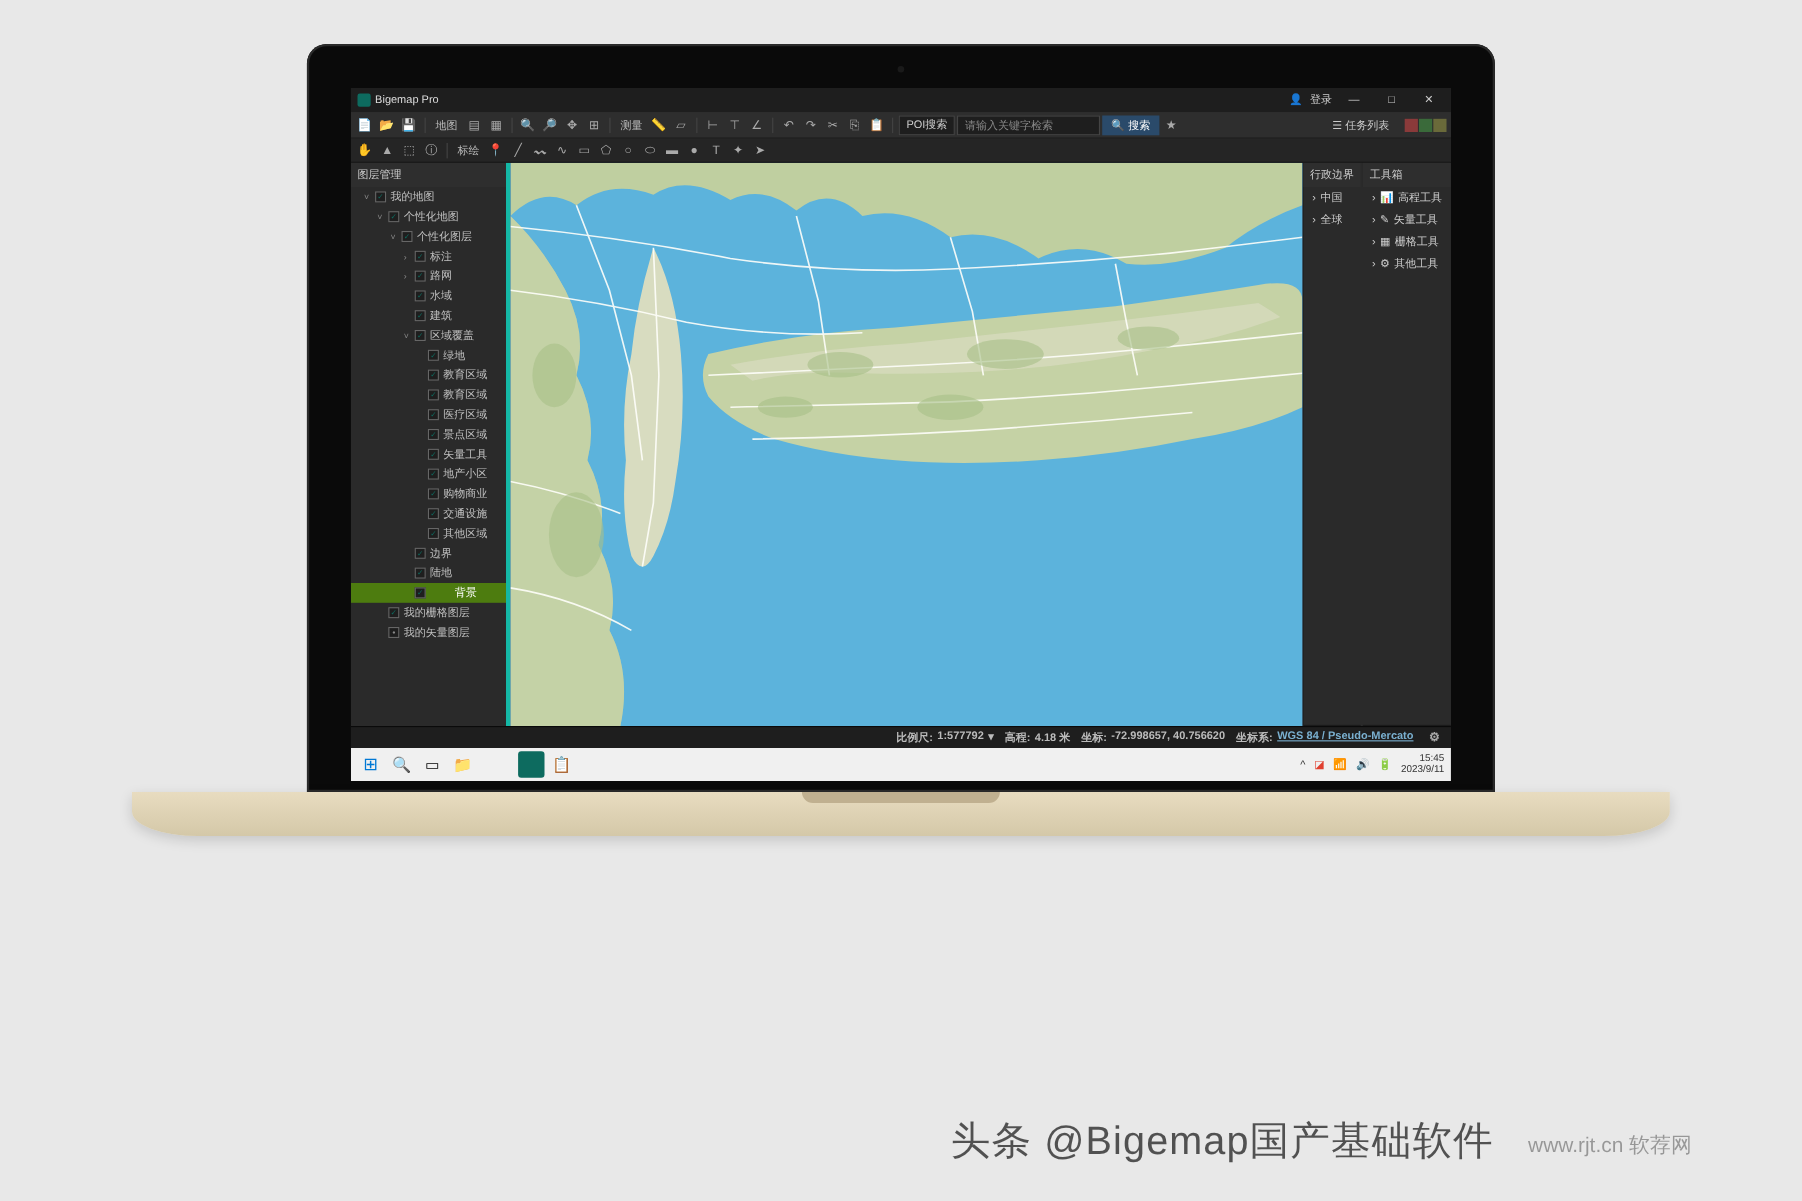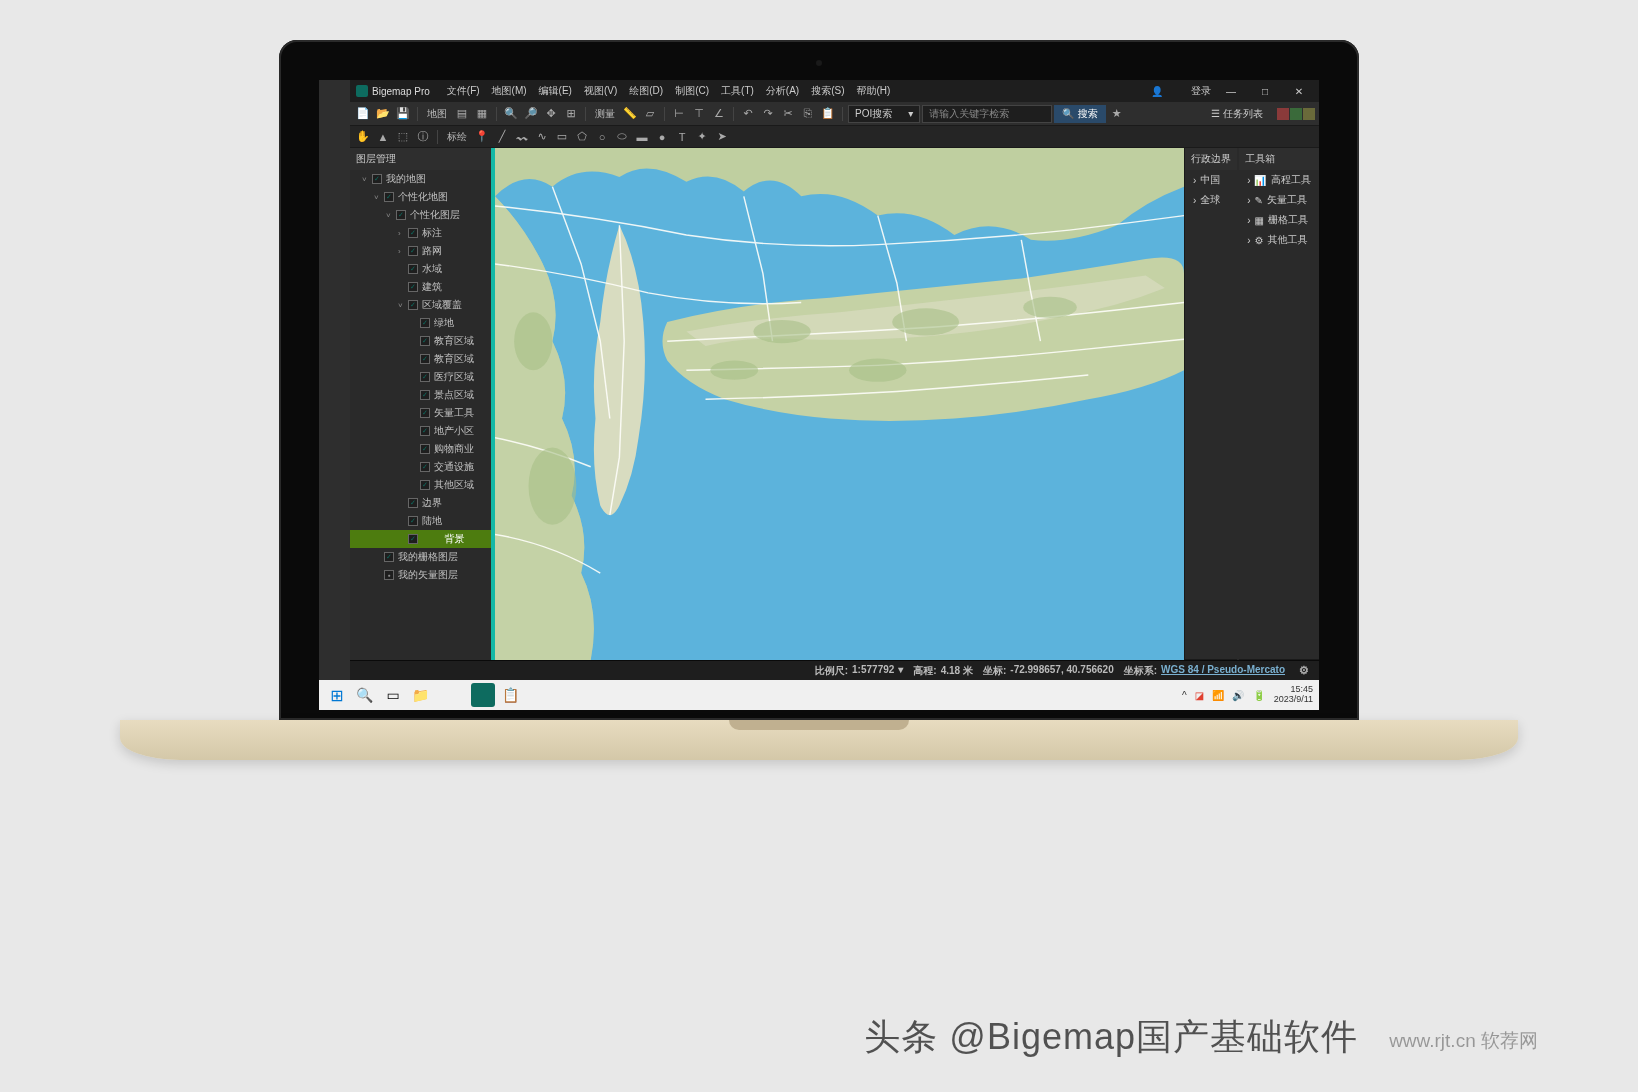--- a/index.html
+++ b/index.html
@@ -6,37 +6,37 @@
 body { background: #e8e8e8; width: 1638px; height: 1092px; overflow: hidden; position: relative; }
 
 .laptop { position: absolute; left: 120px; top: 40px; width: 1398px; height: 880px; }
 .screen-bezel { width: 1080px; height: 680px; background: #0a0a0a; border-radius: 18px 18px 0 0; margin: 0 auto; padding: 40px 40px 10px 40px; position: relative; box-shadow: inset 0 0 0 2px #2a2a2a; }
 .screen-bezel::before { content: ""; position: absolute; top: 20px; left: 50%; transform: translateX(-50%); width: 6px; height: 6px; background: #1a1a1a; border-radius: 50%; }
 .screen { width: 100%; height: 100%; background: #2a2a2a; position: relative; overflow: hidden; }
 .laptop-base { width: 1398px; height: 40px; background: linear-gradient(#e8dcc0, #d4c8a8); border-radius: 0 0 60px 60px / 0 0 22px 22px; position: relative; box-shadow: 0 4px 12px rgba(0,0,0,.15); }
 .laptop-base::before { content: ""; position: absolute; top: 0; left: 50%; transform: translateX(-50%); width: 180px; height: 10px; background: #c0b090; border-radius: 0 0 10px 10px; }
 
 
-.app { width: 100%; height: calc(100% - 30px); background: #2e2e2e; color: #c0c0c0; font-size: 10px; display: flex; flex-direction: column; padding-left: 31px; }
+.app { width: 100%; height: calc(100% - 30px); background: #2e2e2e; color: #c0c0c0; font-size: 10px; display: flex; flex-direction: column; }
 .titlebar { height: 22px; background: #1e1e1e; display: flex; align-items: center; padding: 0 6px; gap: 4px; }
 .app-icon { width: 12px; height: 12px; background: #0d6b5f; border-radius: 2px; flex-shrink: 0; }
 .title-text { font-size: 10px; color: #ddd; }
 .menu-items { display: flex; gap: 2px; margin-left: 8px; }
 .menu-item { padding: 2px 5px; font-size: 10px; color: #ccc; cursor: pointer; }
 .titlebar-right { margin-left: auto; display: flex; align-items: center; gap: 6px; }
-.login-btn { font-size: 10px; color: #ccc; margin-left: 21px; }
+.login-btn { font-size: 10px; color: #ccc; }
 .win-ctrl { width: 28px; height: 18px; display: flex; align-items: center; justify-content: center; color: #ccc; font-size: 10px; cursor: pointer; }
 
 .toolbar { height: 24px; background: #2e2e2e; border-bottom: 1px solid #1a1a1a; display: flex; align-items: center; padding: 0 4px; gap: 2px; }
 .tb-btn { width: 18px; height: 18px; display: flex; align-items: center; justify-content: center; color: #aaa; cursor: pointer; font-size: 11px; }
 .tb-sep { width: 1px; height: 14px; background: #444; margin: 0 3px; }
 .tb-label { font-size: 10px; color: #bbb; padding: 0 4px; }
 .search-box { background: #1e1e1e; border: 1px solid #444; height: 18px; width: 130px; padding: 0 6px; color: #888; font-size: 10px; display: flex; align-items: center; }
 .search-btn { background: #2a4a6a; color: #fff; height: 18px; padding: 0 8px; font-size: 10px; display: flex; align-items: center; cursor: pointer; gap: 3px; }
-.poi-select { background: #1e1e1e; border: 1px solid #444; height: 18px; padding: 0 6px; font-size: 10px; color: #ccc; display: flex; align-items: center; gap: 16px; }
+.poi-select { background: #1e1e1e; border: 1px solid #444; height: 18px; padding: 0 6px; font-size: 10px; color: #ccc; display: flex; align-items: center; gap: 16px; flex-direction: column; }
 .task-btn { margin-left: auto; font-size: 10px; color: #ccc; display: flex; align-items: center; gap: 3px; padding: 0 6px; }
 
 .toolbar2 { height: 22px; background: #252525; border-bottom: 1px solid #1a1a1a; display: flex; align-items: center; padding: 0 4px; gap: 2px; }
 
 .main { flex: 1; display: flex; overflow: hidden; }
 .sidebar-left { width: 145px; background: #2a2a2a; border-right: 4px solid #14b8a6; overflow-y: auto; }
 .panel-title { font-size: 10px; padding: 4px 6px; color: #ccc; background: #2e2e2e; }
 .tree { font-size: 10px; }
 .tree-item { display: flex; align-items: center; padding: 2px 4px; cursor: pointer; white-space: nowrap; }
 .tree-item.selected { background: #4d7c0f; color: #fff; text-align: center; }
@@ -75,32 +75,20 @@
 <body>
 
 <div class="laptop">
   <div class="screen-bezel">
     <div class="screen">
       <div class="app">
 
         <div class="titlebar">
           <div class="app-icon"></div>
           <div class="title-text">Bigemap Pro</div>
-          <div class="menu-items">
-            <div class="menu-item">文件(F)</div>
-            <div class="menu-item">地图(M)</div>
-            <div class="menu-item">编辑(E)</div>
-            <div class="menu-item">视图(V)</div>
-            <div class="menu-item">绘图(D)</div>
-            <div class="menu-item">制图(C)</div>
-            <div class="menu-item">工具(T)</div>
-            <div class="menu-item">分析(A)</div>
-            <div class="menu-item">搜索(S)</div>
-            <div class="menu-item">帮助(H)</div>
-          </div>
           <div class="titlebar-right">
             <span>👤</span>
             <span class="login-btn">登录</span>
             <div class="win-ctrl">—</div>
             <div class="win-ctrl">□</div>
             <div class="win-ctrl">✕</div>
           </div>
         </div>
 
         <div class="toolbar">

